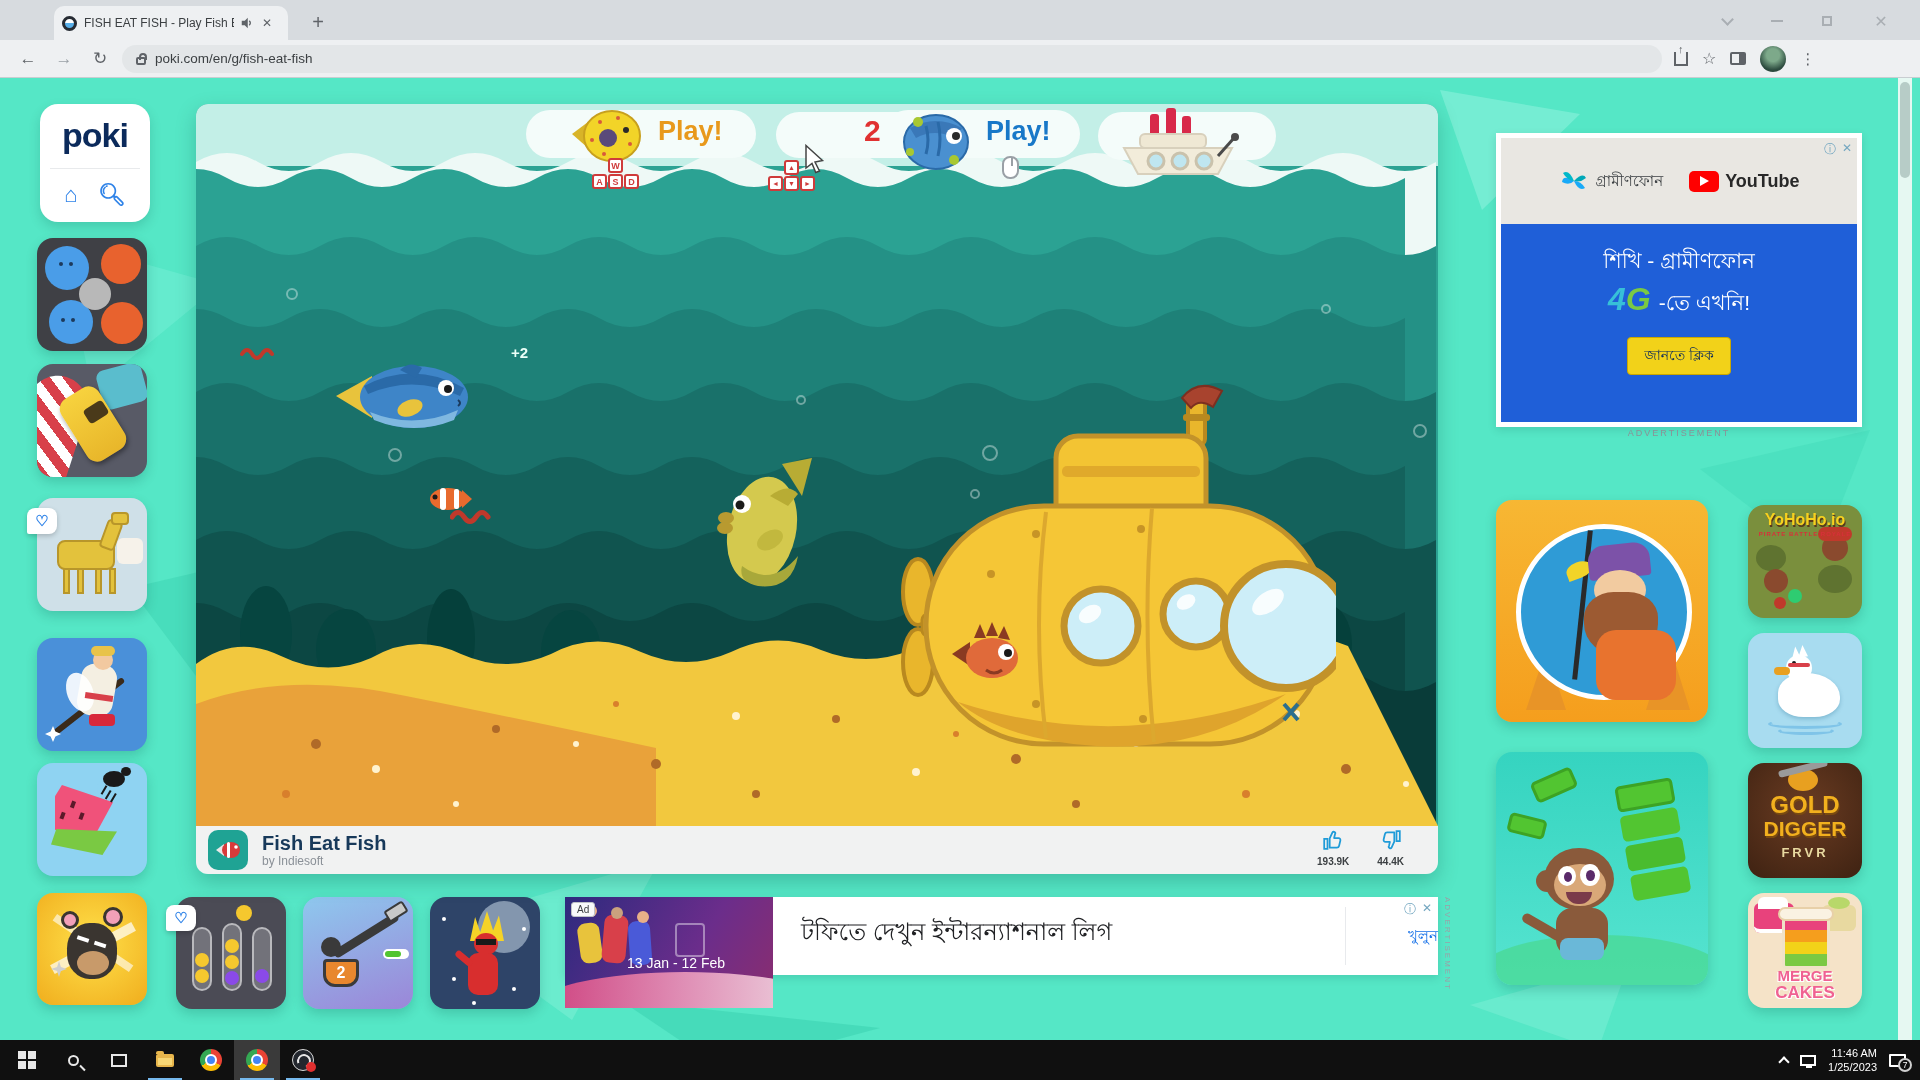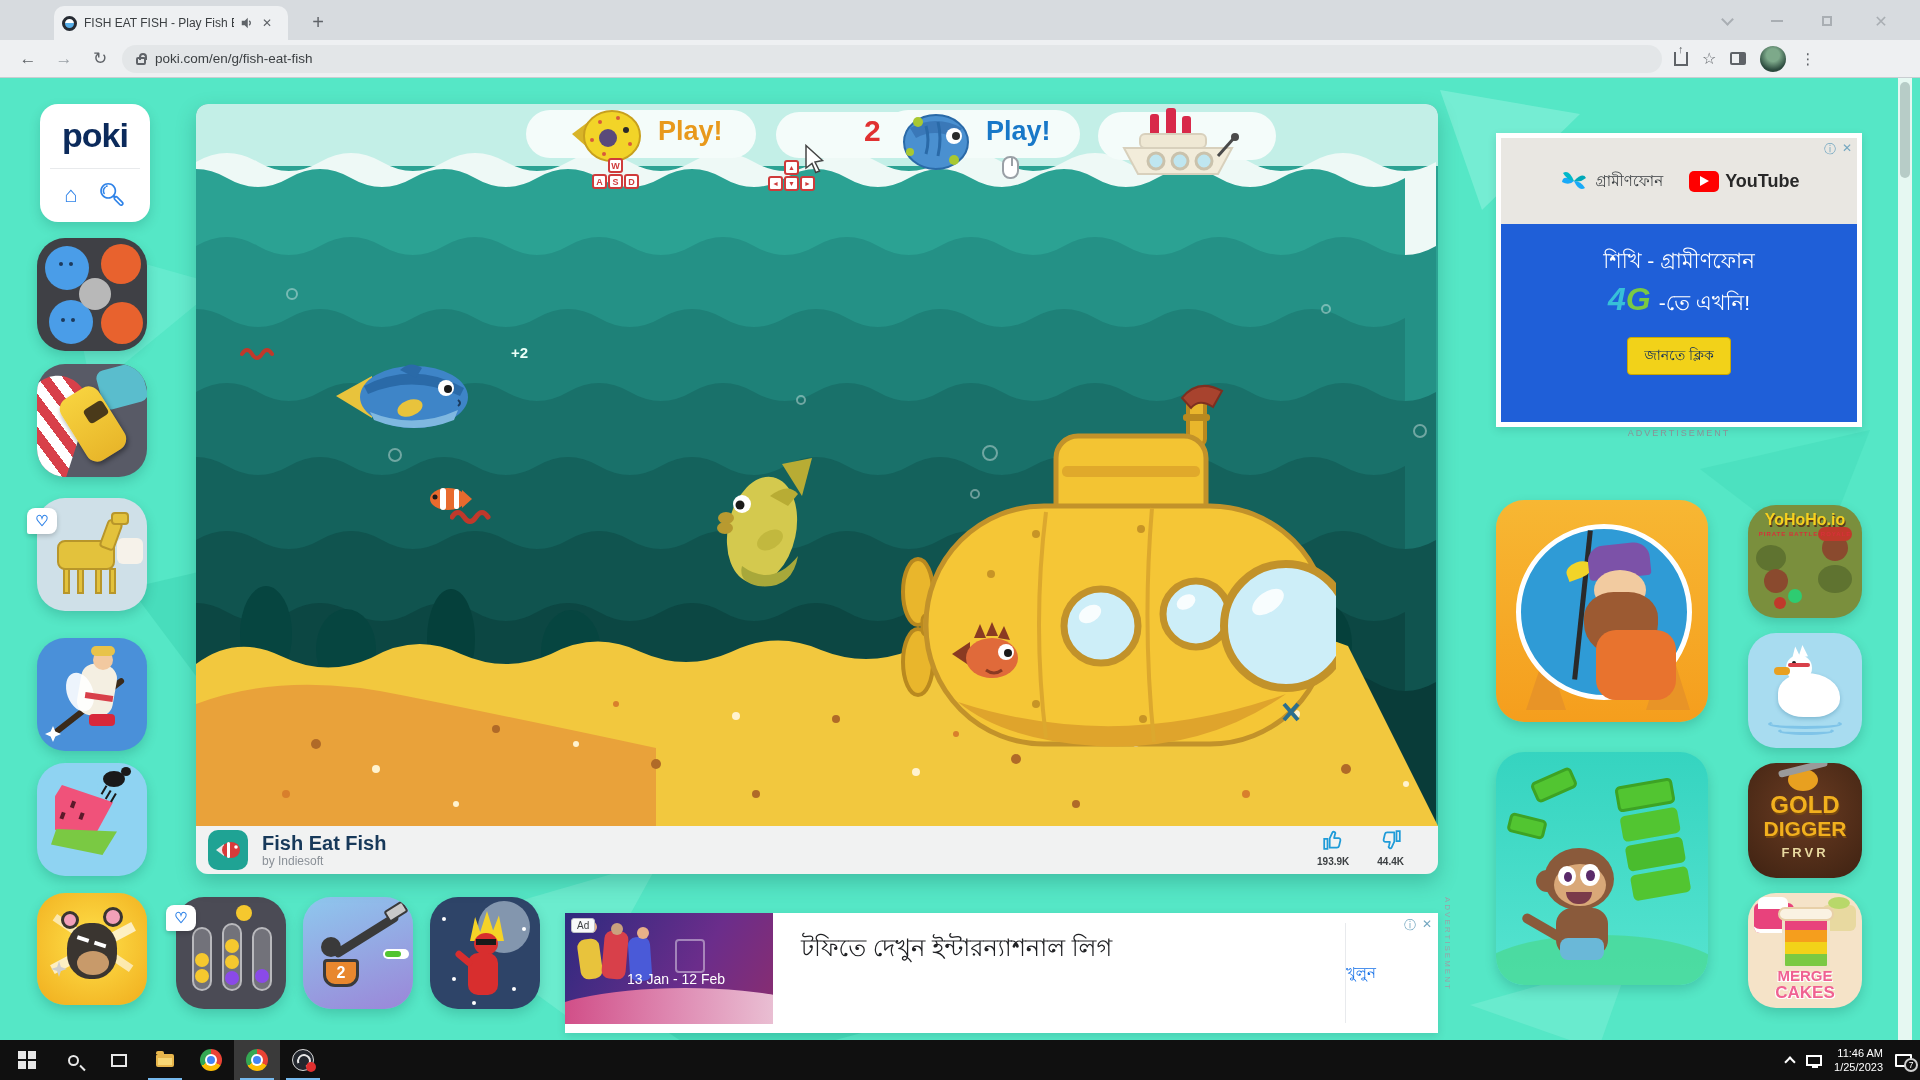--- a/index.html
+++ b/index.html
@@ -31,40 +31,40 @@
   .panelico:before{content:"";position:absolute;right:0;top:0;width:5px;height:100%;background:#5f6368;}
   .avatar{width:26px;height:26px;border-radius:50%;background:radial-gradient(circle at 50% 35%,#7da98a 0 30%,#2c4a3e 70%);}
   .kebab{font-size:15px;color:#5f6368;}
   
   .tri{position:absolute;}
   
   .pokicard{left:40px;top:104px;width:110px;height:118px;background:#fff;border-radius:18px;box-shadow:0 5px 12px rgba(0,70,60,.18);}
   .pokilogo{font-weight:800;font-size:34px;color:#0b2a5b;text-align:center;margin-top:12px;letter-spacing:-1px;}
   .pokidiv{position:absolute;left:10px;right:10px;top:64px;height:1px;background:#e8eaec;}
   .homeico,.searchico{position:absolute;top:78px;font-size:22px;color:#2f83e8;font-weight:bold;}
-  .thumb{border-radius:28px;overflow:hidden;box-shadow:0 5px 12px rgba(0,70,60,.2);padding-left:44px;}
+  .thumb{border-radius:16px;overflow:hidden;box-shadow:0 5px 12px rgba(0,70,60,.2);padding-left:44px;}
   .badge{position:absolute;width:30px;height:26px;background:#fff;border-radius:8px 8px 8px 2px;box-shadow:0 2px 5px rgba(0,0,0,.2);display:flex;align-items:center;justify-content:center;color:#2f83e8;font-size:15px;font-weight:bold;}
   
   .gframe{left:196px;top:104px;width:1242px;height:770px;border-radius:12px;overflow:hidden;box-shadow:0 8px 20px rgba(0,70,60,.25);}
   .gcanvas{position:absolute;left:0;top:0;width:1242px;height:722px;background:#2ba293;}
   .blob{position:absolute;background:#f4fcfa;border-radius:26px;z-index:2;}
   .playtxt{position:absolute;z-index:3;font-weight:800;font-size:27px;}
   .keycap{width:15px;height:15px;background:#fff;border:2px solid #cf3b3b;border-radius:3px;color:#cf3b3b;font-size:9px;font-weight:bold;display:flex;align-items:center;justify-content:center;}
   .kgrid{position:absolute;z-index:3;display:flex;flex-direction:column;align-items:center;gap:1px;}
   .krow{display:flex;gap:1px;}
   .mouseico{position:absolute;z-index:3;width:17px;height:23px;background:#fff;border:2px solid #9aa0a6;border-radius:8px;}
   .mouseico:before{content:"";position:absolute;left:50%;top:-1px;width:2px;height:9px;background:#9aa0a6;}
   .infobar{position:absolute;left:0;top:722px;width:1242px;height:48px;background:#f1f2f2;display:flex;align-items:center;}
   .ginfo-icon{width:40px;height:40px;border-radius:10px;margin-left:12px;background:#1fa394;display:flex;align-items:center;justify-content:center;}
   .gtitle{font-size:20px;font-weight:800;color:#17395a;line-height:1.1;}
   .gby{font-size:12px;color:#8a9097;}
   .votes{position:absolute;right:34px;top:3px;display:flex;gap:28px;text-align:center;}
   .vcount{font-size:10px;font-weight:bold;color:#3c4043;margin-top:1px;}
   
-  .bottomad{left:565px;top:897px;width:873px;height:120px;background:#fff;box-shadow:0 3px 8px rgba(0,70,60,.15);display:flex;margin-top:16px;}
+  .bottomad{left:565px;top:897px;width:873px;height:78px;background:#fff;box-shadow:0 3px 8px rgba(0,70,60,.15);display:flex;}
   .adimg{position:relative;width:208px;height:111px;background:linear-gradient(120deg,#2d2a7e,#6b2d8b 60%,#8b2d6e);overflow:hidden;flex:0 0 auto;}
   .adbadge{position:absolute;left:6px;top:5px;background:#f8f9fa;border:1px solid #bdc1c6;border-radius:3px;font-size:10px;color:#3c4043;padding:1px 5px;z-index:3;}
   .swoosh{position:absolute;left:-30px;bottom:-34px;width:300px;height:70px;border-radius:50%;background:linear-gradient(90deg,#e8427c,#fff);opacity:.85;}
   .addates{position:absolute;left:62px;top:58px;color:#fff;font-size:14px;}
   .adhead{font-size:24px;color:#202124;margin:16px 0 6px 0;}
   .toffee-row{display:flex;align-items:center;gap:9px;}
   .toffee-txt{font-size:15px;color:#5f6368;}
   .adcta{color:#1a73e8;font-size:15px;}
   .adx{position:absolute;top:4px;right:6px;color:#74a7c0;font-size:12px;display:flex;gap:6px;}
   .vertlabel{left:1443px;top:897px;height:111px;writing-mode:vertical-rl;font-size:8px;letter-spacing:2px;color:#9aa0a6;}
@@ -91,21 +91,21 @@
   .tview{width:16px;height:13px;border:2px solid #e8e8e8;position:relative;}
   .folder{width:18px;height:13px;background:#e8b64c;border-radius:2px;position:relative;}
   .folder:before{content:"";position:absolute;left:0;top:-3px;width:8px;height:3px;background:#e8b64c;border-radius:2px 2px 0 0;}
   .folder:after{content:"";position:absolute;left:2px;top:4px;right:2px;bottom:2px;background:#f8d775;}
   .chrome{width:22px;height:22px;border-radius:50%;background:conic-gradient(#ea4335 0 33%,#fbbc05 33% 66%,#34a853 66% 100%);display:flex;align-items:center;justify-content:center;}
   .chrome>div{width:12px;height:12px;border-radius:50%;background:#fff;display:flex;align-items:center;justify-content:center;}
   .chrome>div>div{width:8px;height:8px;border-radius:50%;background:#4285f4;}
   .obs{width:22px;height:22px;border-radius:50%;background:#23272e;border:1px solid #d8d8d8;position:relative;}
   .obs:before{content:"";position:absolute;left:4px;top:4px;width:10px;height:10px;border:2px solid #e8e8e8;border-radius:50%;border-bottom-color:transparent;transform:rotate(25deg);}
   .obs:after{content:"";position:absolute;right:-3px;bottom:-2px;width:10px;height:10px;border-radius:50%;background:#e02f2f;}
-  .tray{margin-left:auto;display:flex;align-items:center;gap:12px;padding-right:8px;color:#fff;}
+  .tray{margin-left:auto;display:flex;align-items:center;gap:12px;padding-right:14px;color:#fff;}
   .tchev{width:8px;height:8px;border-left:2px solid #fff;border-top:2px solid #fff;transform:rotate(45deg);margin-top:3px;}
   .monico{width:16px;height:11px;border:2px solid #fff;position:relative;}
   .monico:before{content:"";position:absolute;left:4px;bottom:-4px;width:6px;height:2px;background:#fff;}
   .clock{font-size:11px;text-align:right;line-height:1.3;}
   .notif{width:17px;height:13px;border:2px solid #fff;border-radius:1px;position:relative;}
   .notif .n7{position:absolute;right:-8px;bottom:-7px;width:14px;height:14px;border:2px solid #cfcfcf;border-radius:50%;background:#101010;color:#fff;font-size:8.5px;display:flex;align-items:center;justify-content:center;}
   
   .rt-label{font-weight:800;text-align:center;}
   .scrollbar{left:1898px;top:78px;width:14px;height:962px;background:#e6f8f2;}
   .sthumb{position:absolute;left:2px;top:4px;width:10px;height:96px;border-radius:5px;background:#b7ccc7;}
@@ -523,21 +523,21 @@
       <div class="abs" style="left:64px;top:24px;width:22px;height:44px;background:#4a5ad8;border-radius:8px;transform:rotate(-4deg)"></div>
       <div class="abs" style="left:20px;top:8px;width:12px;height:12px;border-radius:50%;background:#e8b088;box-shadow:26px 2px 0 #caa27e,52px 6px 0 #e8b088"></div>
       <div class="addates">13 Jan - 12 Feb</div>
       <div class="abs" style="left:110px;top:26px;width:30px;height:34px;border:2px solid rgba(255,255,255,.7);border-radius:4px;opacity:.6"></div>
       <div class="swoosh"></div>
     </div>
     <div style="padding-left:28px;position:relative;flex:1">
       <div class="adhead">টফিতে দেখুন ইন্টারন্যাশনাল লিগ</div>
     </div>
     <div style="width:1px;background:#e8eaed;margin:10px 0"></div>
-    <div style="width:92px;display:flex;align-items:center;justify-content:flex-start">
+    <div style="width:92px;display:flex;align-items:center;justify-content:flex-end">
       <div class="adcta">খুলুন</div>
     </div>
     <div class="adx">
       <span>ⓘ</span>
       <span>✕</span>
     </div>
   </div>
   <div class="abs vertlabel">ADVERTISEMENT</div>
 
   <div class="abs sidead">

